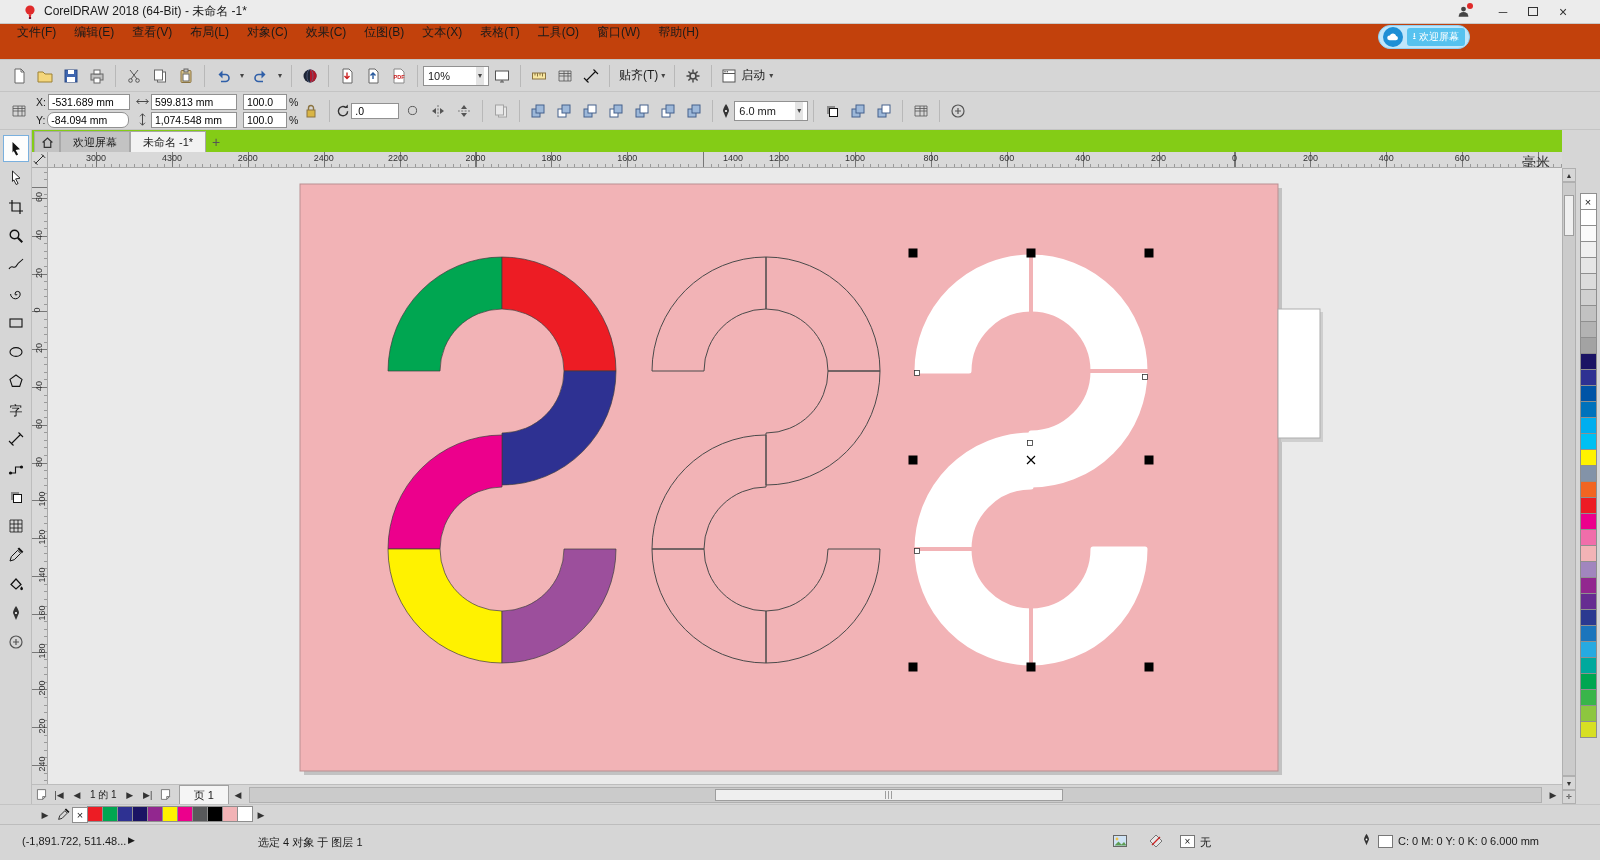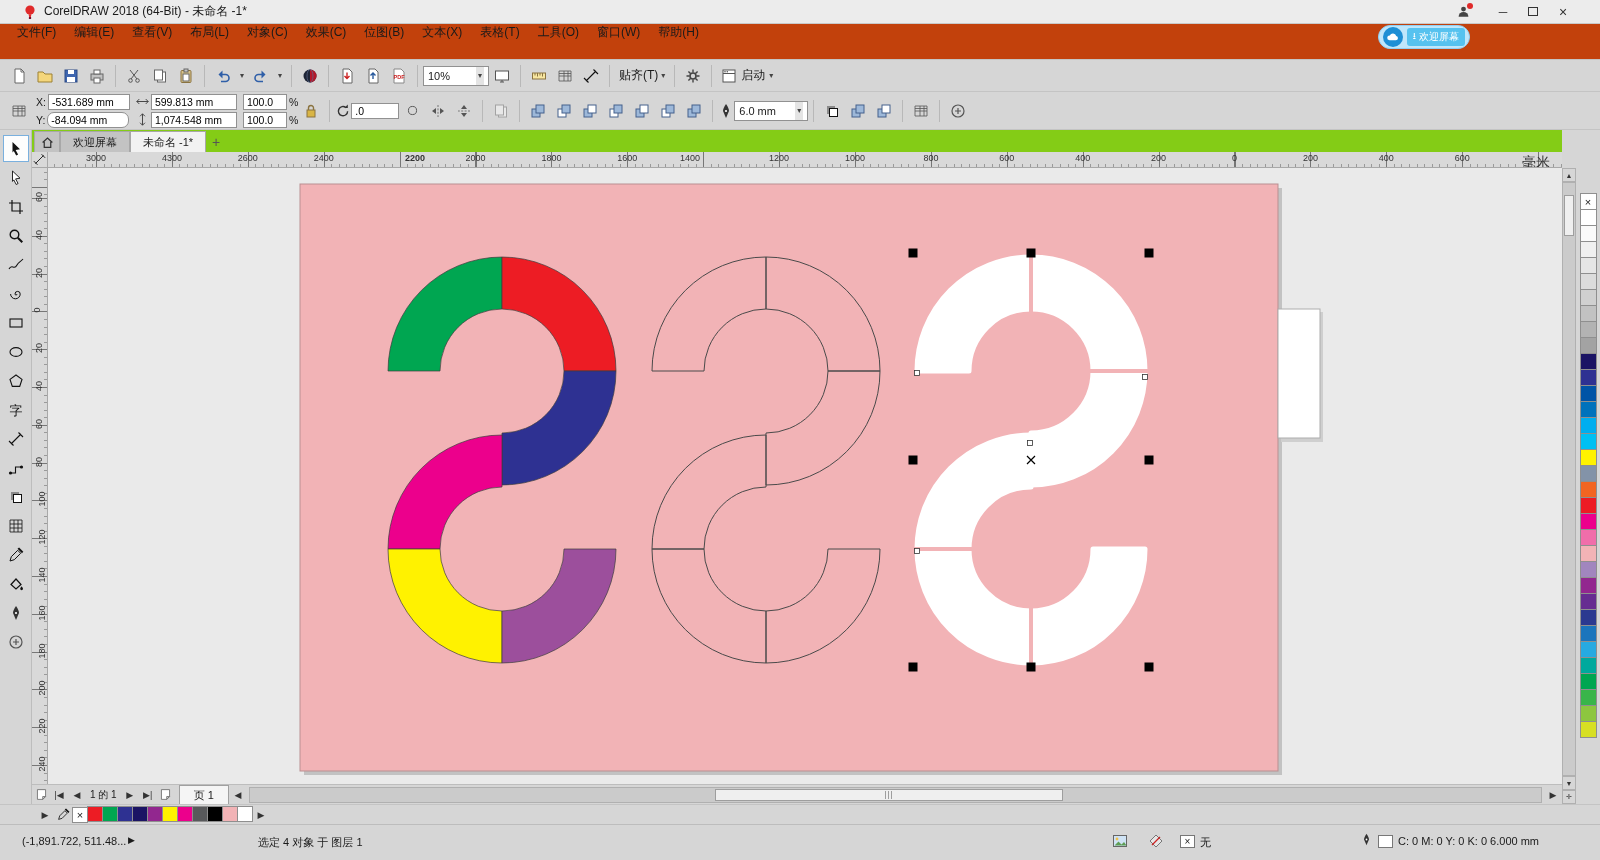--- a/index.html
+++ b/index.html
@@ -695,25 +695,25 @@
       <span class="rcorner">
           <svg class="ic12">
             <use href="#i-dim"></use>
           </svg>
         </span>
       <div class="hruler" id="hruler">
           <span style="left: 48px;">3000</span>
           <span style="left: 123.9px;">4300</span>
           <span style="left: 199.8px;">2600</span>
           <span style="left: 275.7px;">2400</span>
-          <span style="left: 367px; font-weight: bold;">2200</span>
+          <span style="left: 350px;">2200</span>
           <span style="left: 427.5px;">2000</span>
           <span style="left: 503.4px;">1800</span>
           <span style="left: 579.3px;">1600</span>
-          <span style="left: 642px;">1400</span>
+          <span style="left: 685px;">1400</span>
           <span style="left: 731.1px;">1200</span>
           <span style="left: 807px;">1000</span>
           <span style="left: 882.9px;">800</span>
           <span style="left: 958.8px;">600</span>
           <span style="left: 1034.7px;">400</span>
           <span style="left: 1110.6px;">200</span>
           <span style="left: 1186.5px;">0</span>
           <span style="left: 1262.4px;">200</span>
           <span style="left: 1338.3px;">400</span>
           <span style="left: 1414.2px;">600</span>

